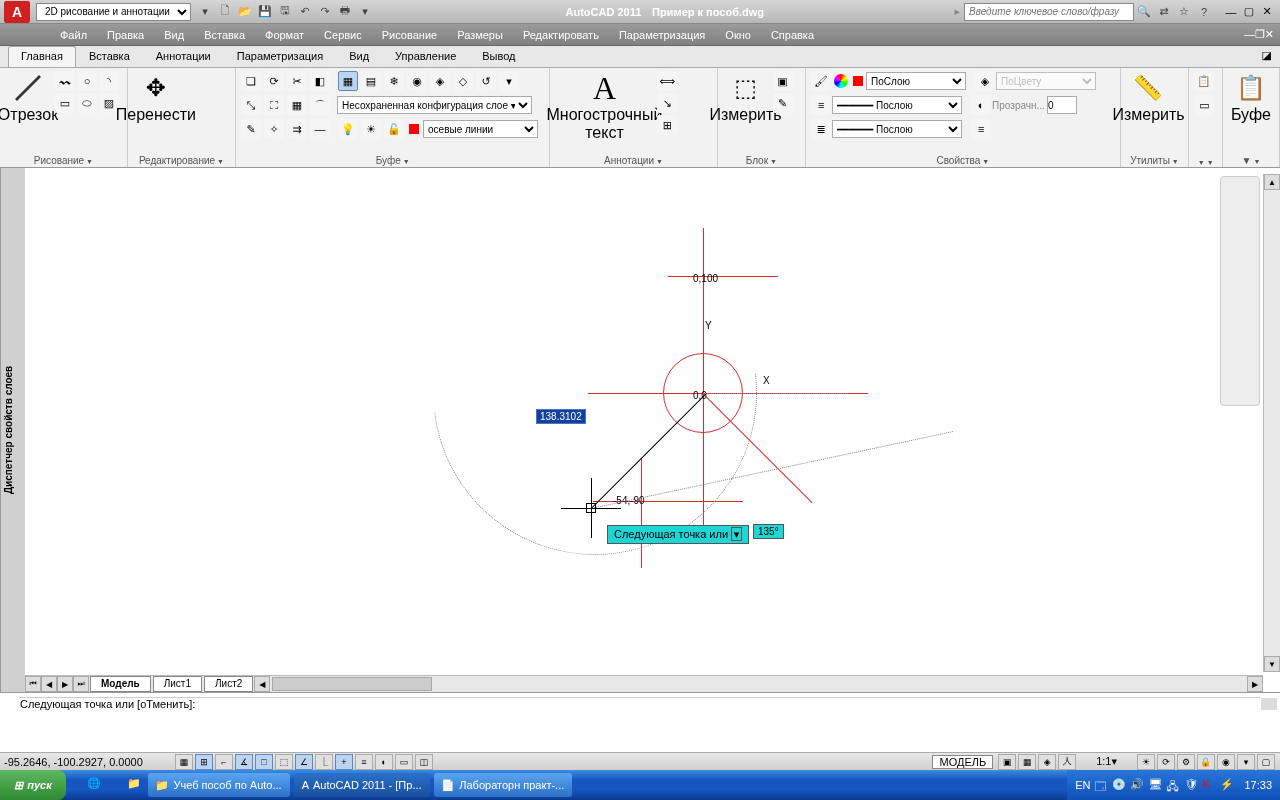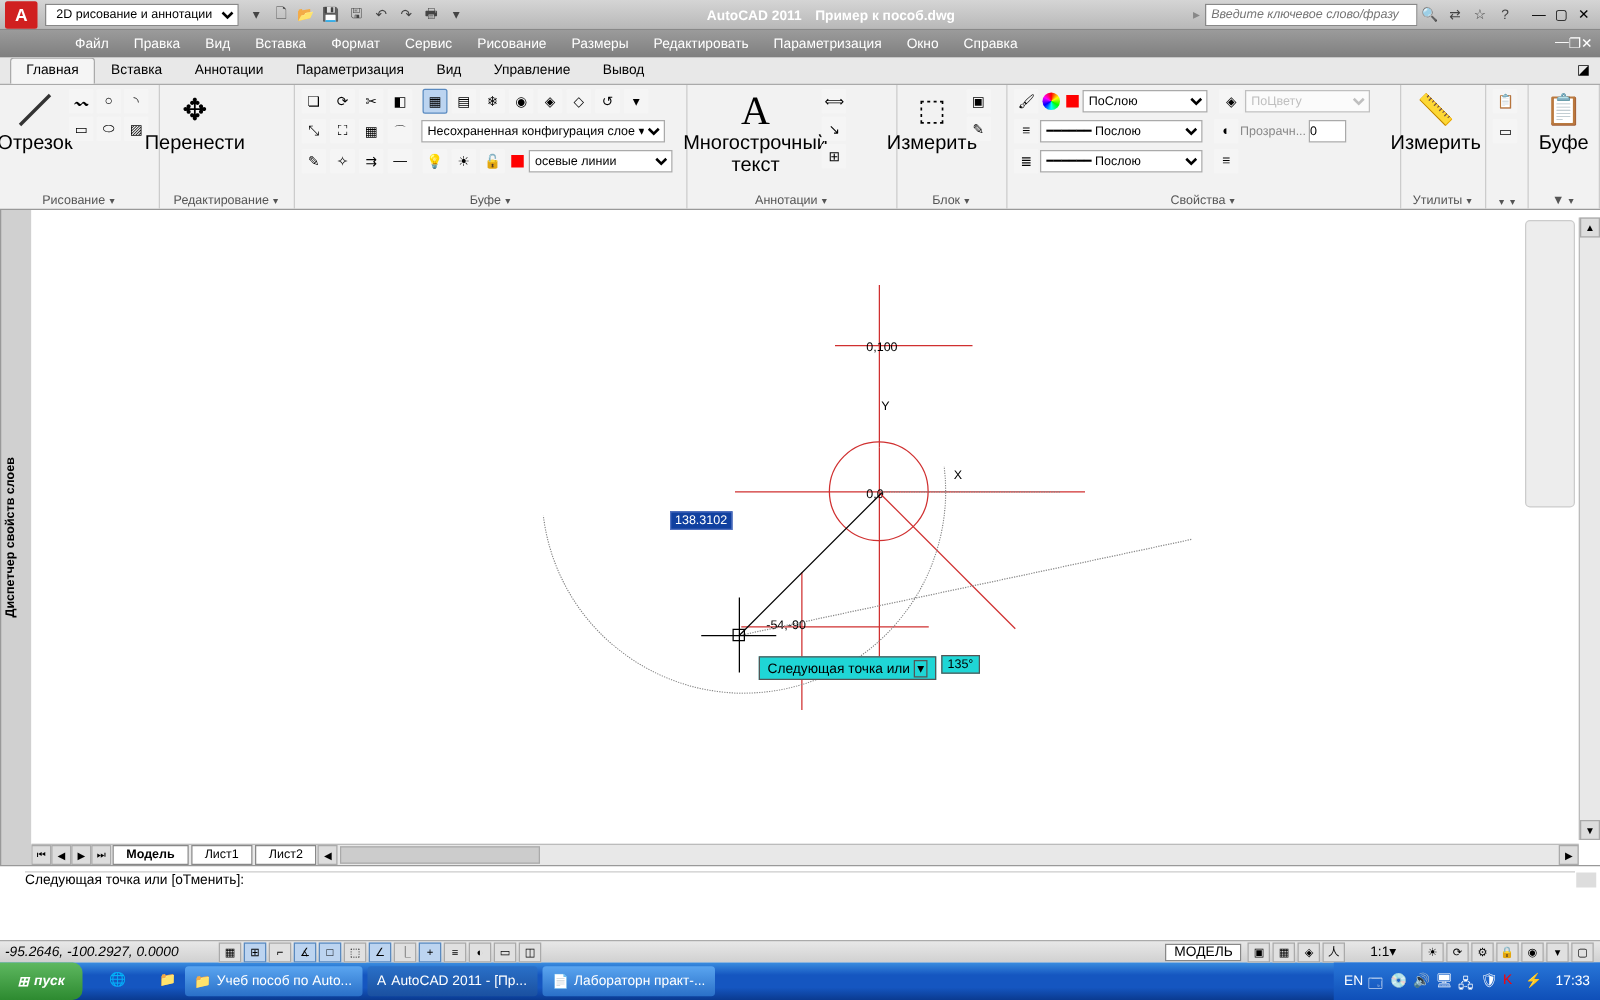--- a/index.html
+++ b/index.html
@@ -67,21 +67,21 @@
 .pick-cross-h { position: absolute; width: 60px; height: 1px; background: #000; }
 .pick-cross-v { position: absolute; width: 1px; height: 60px; background: #000; }
 
 
 .cmd-window { height: 60px; background: #fff; border-top: 1px solid #999; font-family: 'Courier New', monospace; font-size: 12px; padding: 2px 20px; display: flex; flex-direction: column; }
 .cmd-window .scroll-region { border-top: 1px solid #ccc; margin-top: 2px; position: relative; }
 .cmd-window .scroll-region::after { content: ""; position: absolute; right: -17px; top: 0; width: 16px; height: 100%; background: #ddd; }
 
 
 .statusbar { height: 18px; background: linear-gradient(#e8e8e8, #d0d0d0); border-top: 1px solid #aaa; display: flex; align-items: center; padding: 0 4px; font-size: 10px; }
-.statusbar .coords { width: 170px; font-style: italic; }
+.statusbar .coords { width: 170px; }
 .statusbar .sbtn { width: 18px; height: 16px; border: 1px solid #aaa; margin: 0 1px; background: #e0e0e0; display: inline-flex; align-items: center; justify-content: center; font-size: 9px; cursor: pointer; }
 .statusbar .sbtn.on { background: #bcd4f0; border-color: #5a8ac0; }
 .statusbar .spacer { flex: 1; }
 .statusbar .model-btn { padding: 0 6px; border: 1px solid #888; background: #fff; margin: 0 4px; }
 
 
 .taskbar { height: 30px; background: linear-gradient(#3a8de0, #1556c0, #1556c0, #0a3a90); display: flex; align-items: center; padding: 0; }
 .start-btn { height: 30px; padding: 0 14px; background: linear-gradient(#5eb860, #2d8a30); color: #fff; font-weight: bold; font-style: italic; border-radius: 0 8px 8px 0; cursor: pointer; display: flex; align-items: center; gap: 4px; }
 .task-item { height: 24px; padding: 0 8px; margin: 0 2px; background: linear-gradient(#5aa5f0, #2a70c8); color: #fff; border-radius: 3px; display: flex; align-items: center; gap: 4px; cursor: pointer; max-width: 160px; overflow: hidden; font-size: 11px; }
 .task-item.active { background: linear-gradient(#2a70c8, #1a50a0); }

